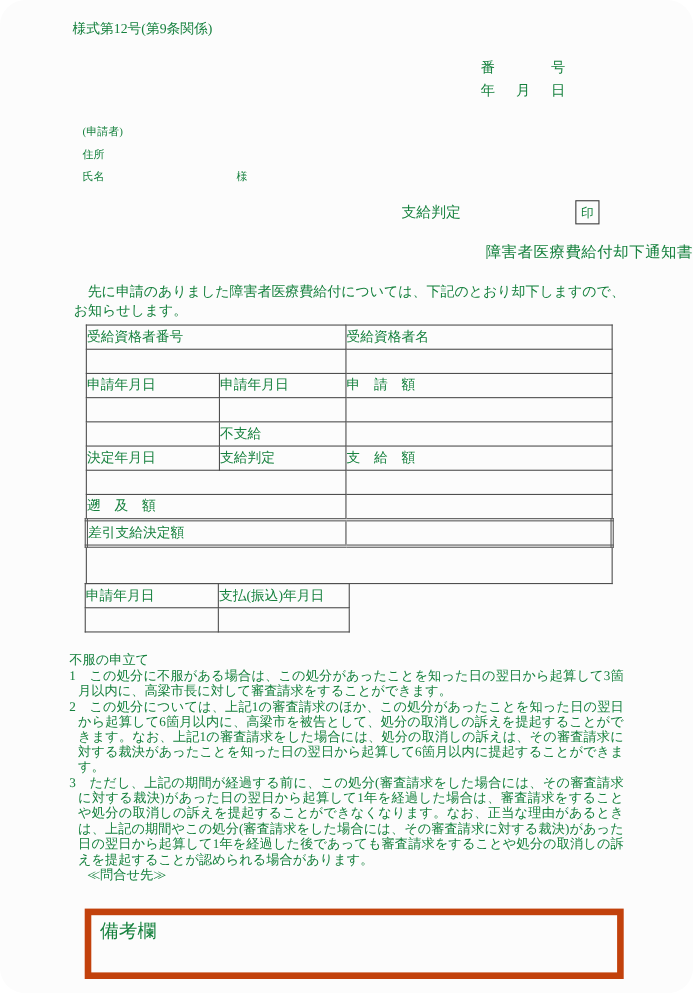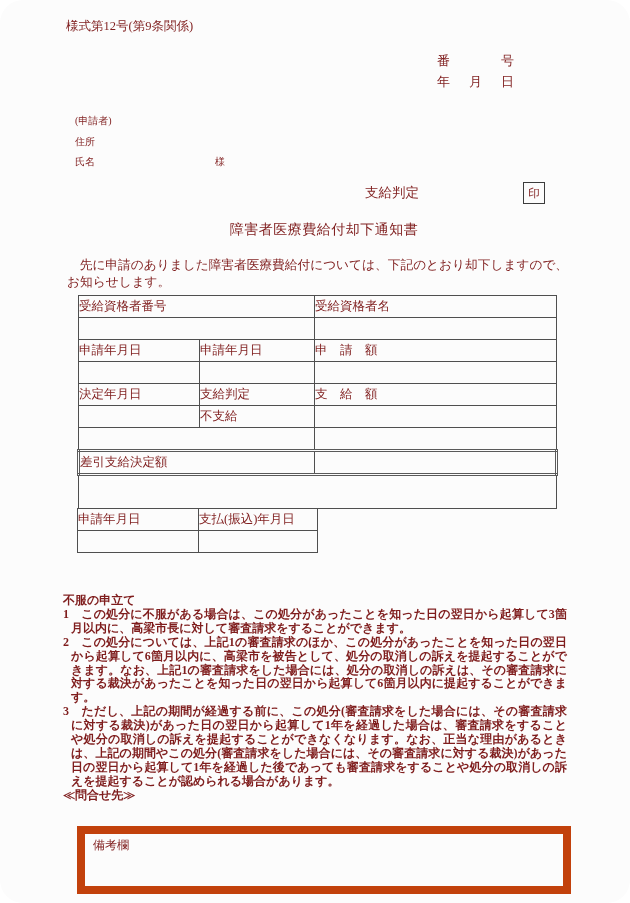--- a/index.html
+++ b/index.html
@@ -1,54 +1,54 @@
 <!DOCTYPE html>
 <html><head>
 <meta charset="utf-8">
 <style>
   html,body { margin:0; padding:0; background:#ffffff; }
   .page {
     position:relative; width:630px; height:903px;
     background:#fcfcfc; overflow:hidden;
     font-family:"Liberation Serif","DejaVu Serif",serif;
-    color:#7f1d1d;
+    color:#15803d;
     border-radius:23px;
   }
   .form-no { position:absolute; left:66px; top:18px; font-size:12.5px; }
   .doc-meta { position:absolute; left:437px; top:50px; width:77px; font-size:13px; }
   .meta-line { display:flex; justify-content:space-between; line-height:21px; }
   .applicant { position:absolute; left:75px; top:111px; font-size:10px; line-height:20.5px; }
   .name-row { position:relative; }
   .honorific { position:absolute; left:140px; top:0; }
   .mayor { position:absolute; left:365px; top:184px; font-size:13.5px; }
   .seal-box {
     position:absolute; left:523px; top:182px; width:20px; height:20px;
     border:1px solid #3c3c3c; display:flex; align-items:center; justify-content:center;
     font-size:11.5px;
   }
-  .doc-title { position:absolute; left:0; right:0; top:221px; text-align:center; text-indent:18px; font-size:14px; letter-spacing:0.5px; }
+  .doc-title { position:absolute; left:0; right:0; top:221px; text-align:right; text-indent:18px; font-size:14px; letter-spacing:0.5px; }
   .intro { position:absolute; left:63px; top:253px; width:508px; font-size:12.7px; line-height:16.5px; margin:4px; }
   .tables { position:absolute; left:77px; top:295px; }
   table { border-collapse:collapse; table-layout:fixed; }
   td {
     border:1px solid #4f4f4f; font-size:12.5px; 
     height:21px; padding:0; overflow:hidden; white-space:nowrap;
   }
   .main { width:478px; }
   .main tr.tall td { height:32px; }
   tr.thick td { border-top:3px double #5a5a5a; border-bottom:3px double #5a5a5a; }
   tr.thick td:first-child { border-left:3px double #5a5a5a; }
   tr.thick td:last-child { border-right:3px double #5a5a5a; }
   .sub { width:240px; margin-top:-1px; }
-  .appeal { position:absolute; left:63px; top:594px; width:504px; font-size:12px; line-height:13.9px;font-weight:bold; }
+  .appeal { position:absolute; left:63px; top:594px; width:504px; font-size:12px; line-height:13.9px; }
   .appeal-item { padding-left:8px; text-indent:-8px; text-align:justify; }
-  .contact { margin-top:0; }
+  .contact { margin-top:0;margin-left:16px; }
   .remarks-box {
     position:absolute; left:77px; top:826px; width:470px; height:49px;
-    border:8px solid #c2410c; padding:3px 0 0 8px; font-size:12px;
+    border:6px solid #c2410c; padding:3px 0 0 8px; font-size:17px;
   }
 </style>
 </head>
 <body>
 
 <div class="page">
 
   <div class="form-no">様式第12号(第9条関係)</div>
 
   <div class="doc-meta">
@@ -99,31 +99,35 @@
         <td>申請年月日</td>
         <td>申請年月日</td>
         <td>申　請　額</td>
       </tr>
       <tr>
         <td></td>
         <td></td>
         <td></td>
       </tr>
       <tr>
+        <td></td>
+        <td>不支給</td>
+        <td></td>
+      </tr>
+      <tr>
         <td>決定年月日</td>
         <td>支給判定</td>
         <td>支　給　額</td>
       </tr>
       <tr>
-        <td></td>
-        <td>不支給</td>
+        <td colspan="2"></td>
         <td></td>
       </tr>
       <tr>
-        <td colspan="2"></td>
+        <td colspan="2">遡　及　額</td>
         <td></td>
       </tr>
       <tr class="thick">
         <td colspan="2">差引支給決定額</td>
         <td></td>
       </tr>
       <tr class="tall">
         <td colspan="3"></td>
       </tr>
     </tbody>

